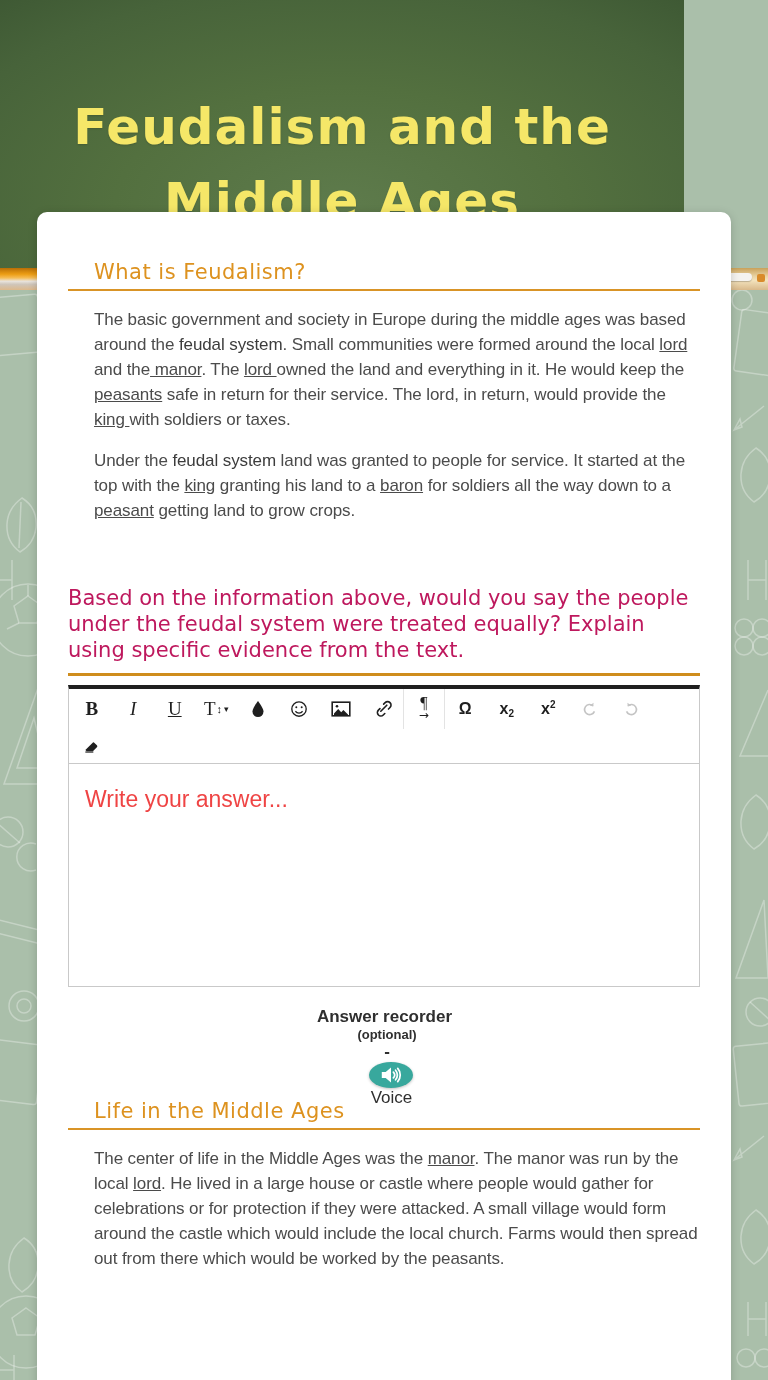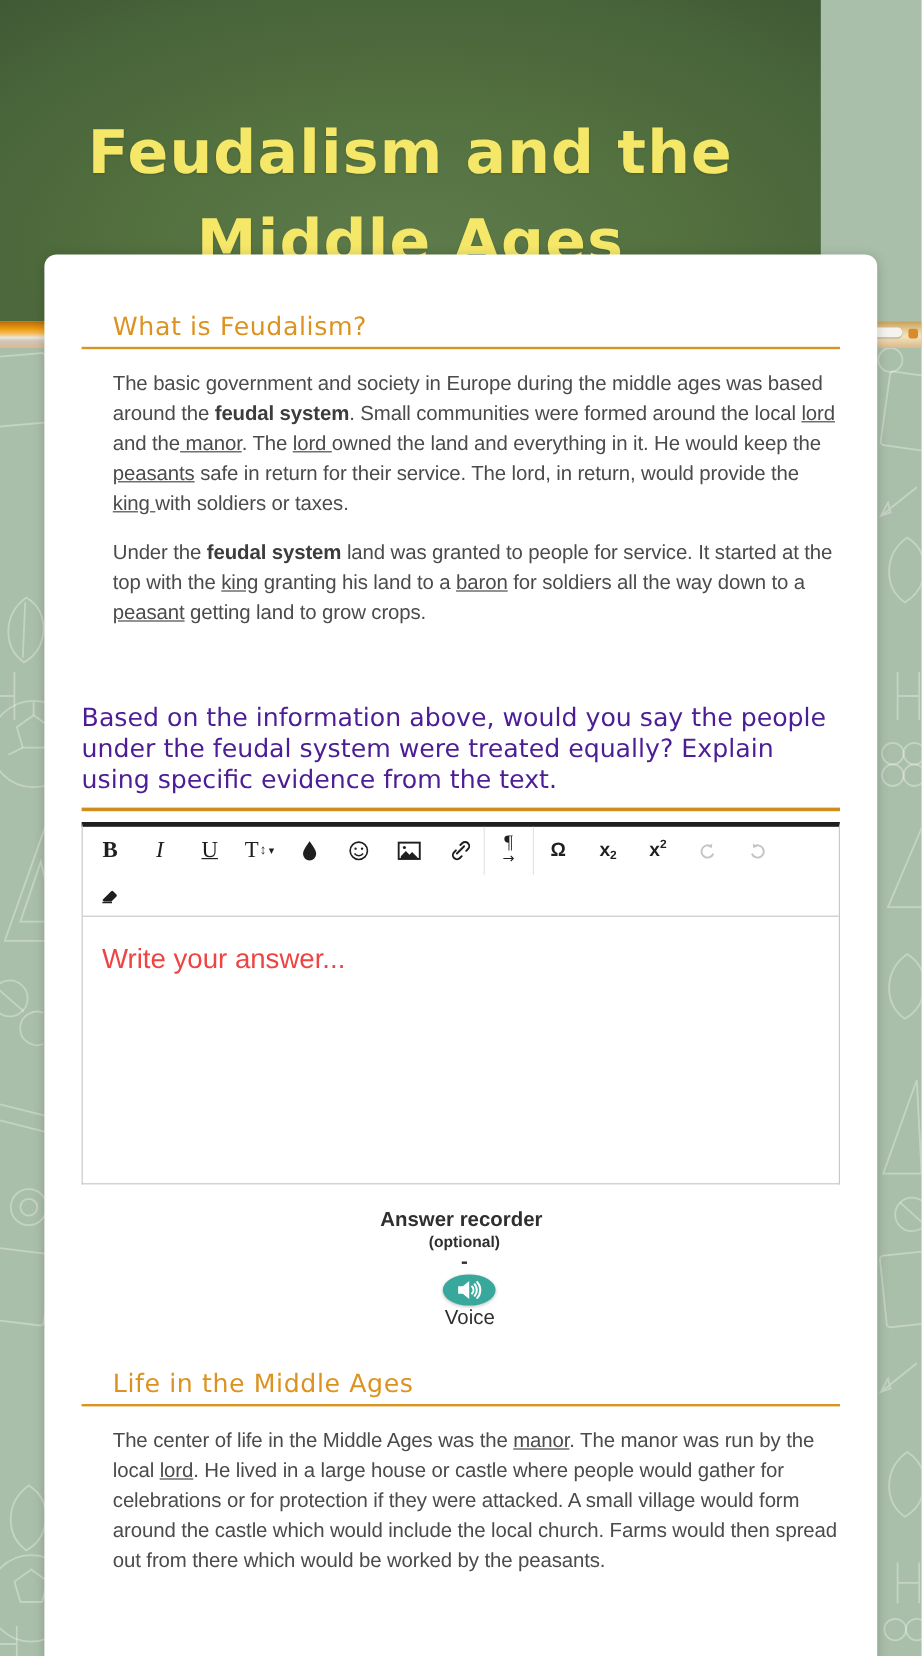--- a/index.html
+++ b/index.html
@@ -51,27 +51,27 @@
     margin:0 0 0 26px;
     font-family:"DejaVu Sans",sans-serif;
     font-size:21px;line-height:24px;letter-spacing:.5px;
     color:#dd921f;font-weight:400;
   }
   .section-hr{border:none;border-top:2px solid #d99426;margin:5px 0 0 0;}
   .para{
     margin:16px 0 0 26px;
     font-size:17px;line-height:25px;color:#4b4b4b;letter-spacing:-.1px;
   }
-  .seg-b{font-weight:700;color:#3c3c3c;}
+  .seg-b{font-weight:400;color:#3c3c3c;}
   .seg-u{text-decoration:underline;}
   
   .question{
     margin:62px 0 0 0;
     font-family:"DejaVu Sans",sans-serif;
-    font-size:21px;line-height:26px;color:#4c1d95;
+    font-size:21px;line-height:26px;color:#be185d;
   }
   .question-hr{border:none;border-top:3px solid #cf8d1d;margin:10px 0 0 0;}
   
   .editor{
     margin:9px 0 0 0;
     border:1px solid #c9c9c9;border-top:4px solid #1f1f1f;background:#fff;
   }
   .tb-row{display:flex;align-items:center;height:40px;padding:0 2px;}
   .tb-row2{height:34px;}
   .tb-btn{
@@ -102,21 +102,21 @@
   .rec-label{font-size:17px;font-weight:700;color:#2f2f2f;}
   .rec-opt{font-size:13px;font-weight:700;color:#2f2f2f;margin-left:5px;}
   .rec-dash{font-size:17px;font-weight:700;color:#2f2f2f;margin-left:5px;}
   .voice-btn{
     width:44px;height:44px;border-radius:50%;
     background:#38a89d;border:none;margin-left:12px;padding:0;
     display:flex;align-items:center;justify-content:center;cursor:pointer;
     box-shadow:0 1px 3px rgba(0,0,0,.25);
   }
   .voice-label{font-size:17px;font-weight:400;color:#2f2f2f;margin-left:14px;}
-  .section-2{margin-top:86px;}
+  .section-2{margin-top:44px;}
 </style>
 </head>
 <body>
 
 <svg class="doodles" viewBox="0 0 768 1380" xmlns="http://www.w3.org/2000/svg">
   <g stroke="#ffffff" stroke-opacity="0.32" fill="none" stroke-width="1.5">
 
     <rect x="-10" y="296" width="50" height="58" rx="3" transform="rotate(-5 15 325)"></rect>
     <path d="M22 498 q16 10 14 30 q-2 16 -16 24 q-14 -10 -13 -28 q1 -16 15 -26 z"></path>
     <path d="M21 502 l-2 46"></path>

